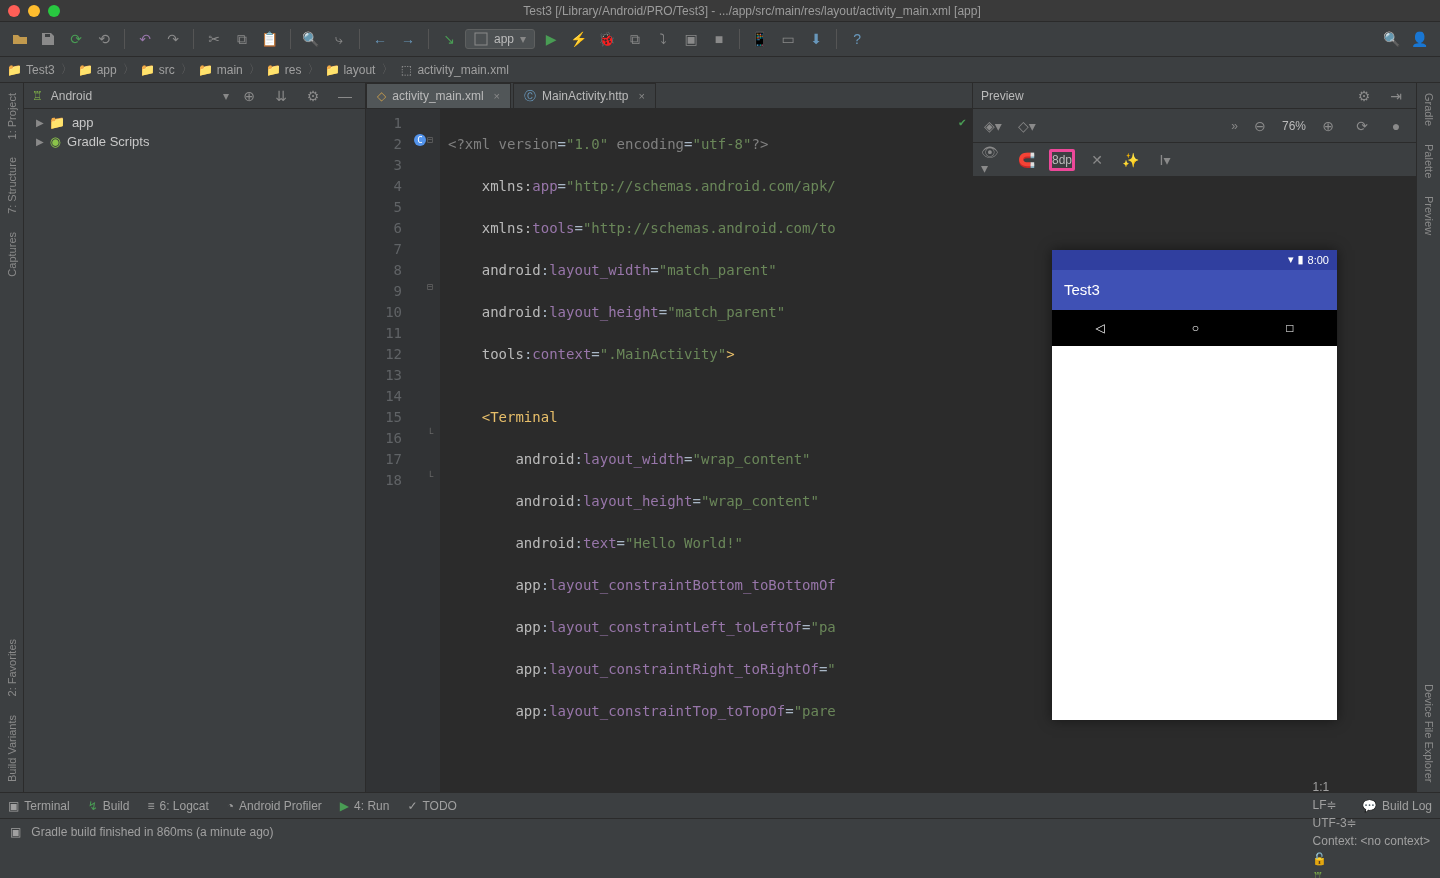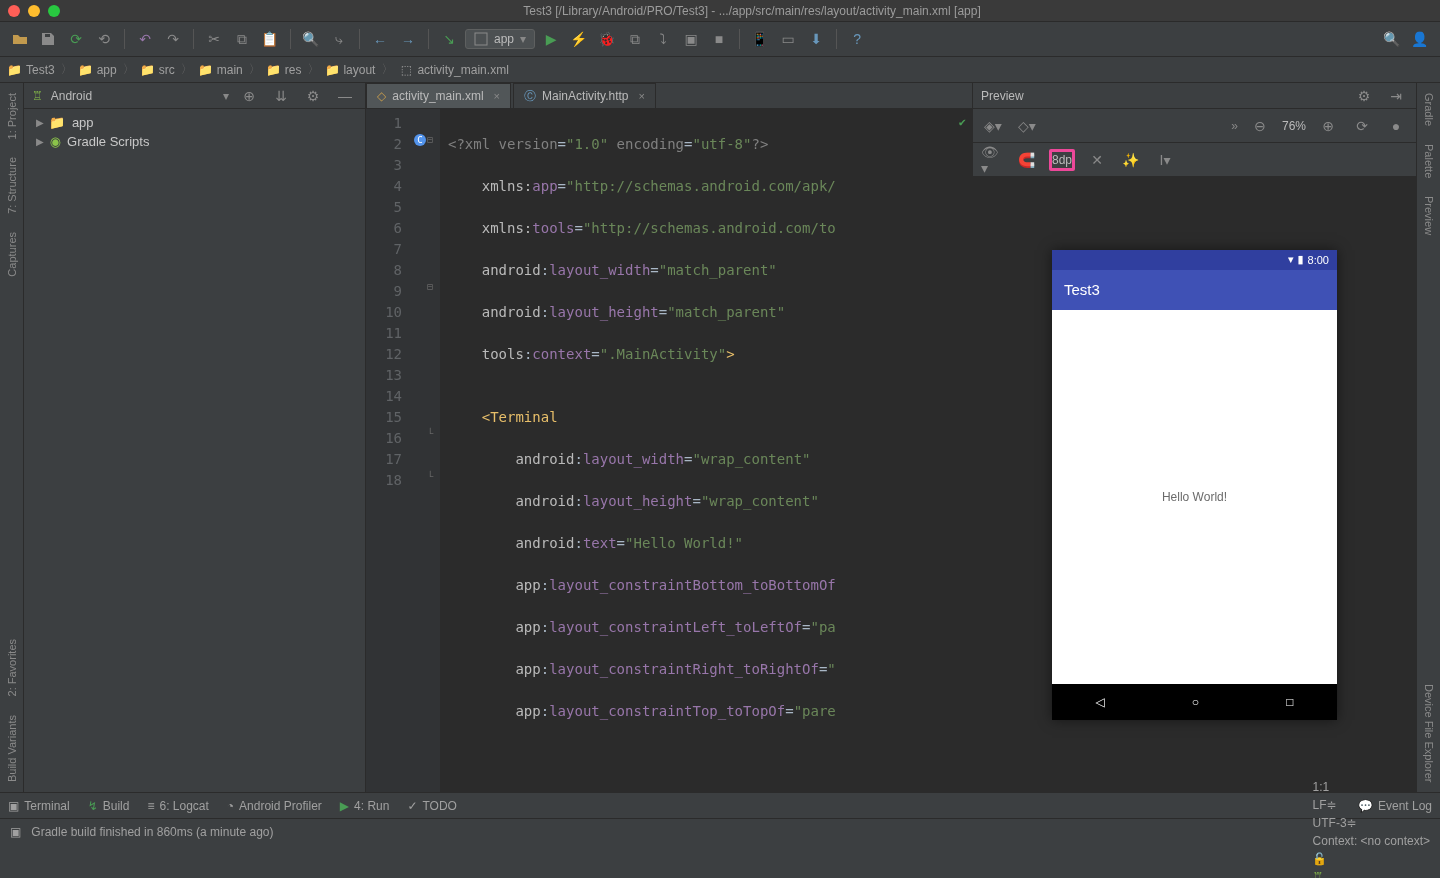--- a/index.html
+++ b/index.html
@@ -408,23 +408,20 @@
     <div class="preview-canvas">
       <div class="device">
         <div class="dev-status">
           <span>▾</span>
           <span>▮</span>
           <span>8:00</span>
         </div>
         <div class="dev-appbar">
           <span>Test3</span>
         </div>
-        <div class="dev-content">
-          <span>Hello World!</span>
-        </div>
         <div class="dev-nav">
           <span>◁</span>
           <span>○</span>
           <span>□</span>
         </div>
       </div>
     </div>
   </div>
 
   <div class="right-gutter">
@@ -466,21 +463,21 @@
       <span class="green">▶</span>
       <span>4: Run</span>
     </div>
   <div class="btab">
       <span>✓</span>
       <span>TODO</span>
     </div>
   <div style="flex:1"></div>
   <div class="btab">
       <span>💬</span>
-      <span>Event Log</span>
+      <span>Build Log</span>
     </div>
 </div>
 
 <div class="status-bar">
   <div class="status-left">
     <span>▣</span>
     <span>Gradle build finished in 860ms (a minute ago)</span>
   </div>
   <div class="status-right">
     <span>1:1</span>

